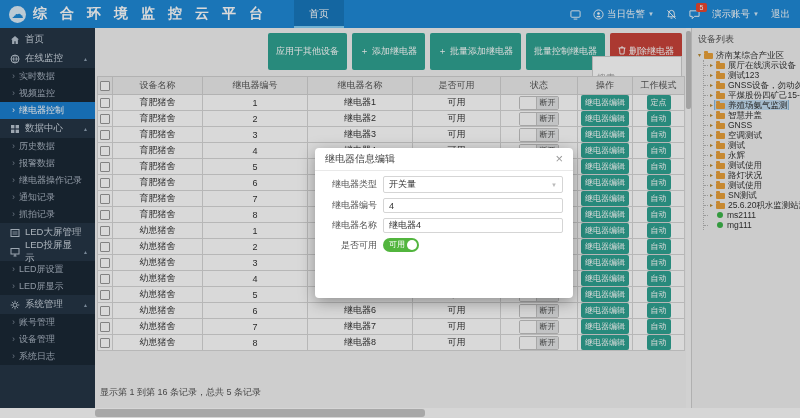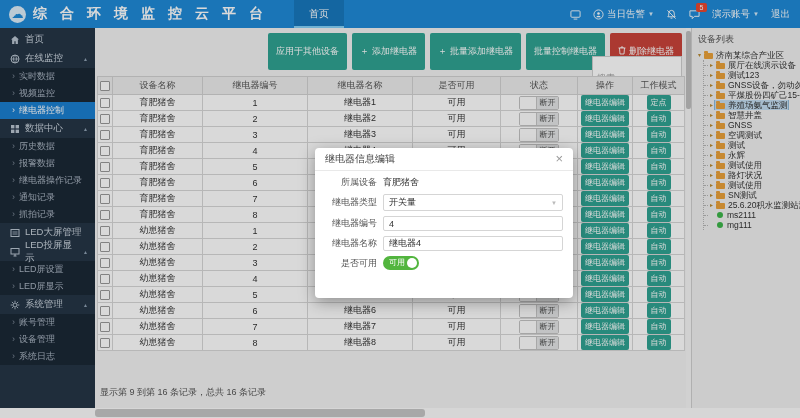--- a/index.html
+++ b/index.html
@@ -498,21 +498,21 @@
             <td>可用</td>
             <td><span class="sw">
                 <span class="knob"></span>
                 <span class="swlab">断开</span>
               </span></td>
             <td><button class="mini">继电器编辑</button></td>
             <td><button class="mini">自动</button></td>
           </tr>
         </tbody>
       </table>
-    <div class="summary">显示第 9 到第 16 条记录，总共 16 条记录</div>
+    <div class="summary">显示第 1 到第 16 条记录，总共 5 条记录</div>
   </div>
 
   <div class="vscroll">
       <div class="vthumb"></div>
     </div>
   <div class="hscroll">
       <div class="hthumb"></div>
     </div>
 
   <div class="devpanel">
@@ -617,24 +617,20 @@
 
   <div class="backdrop"></div>
 
   <div class="modal">
     <div class="modal-h">
       <span>继电器信息编辑</span>
       <span class="modal-x">×</span>
     </div>
     <div class="modal-b">
       <div class="frow">
-        <span class="flabel">所属设备</span>
-        <span class="fval">育肥猪舍</span>
-      </div>
-      <div class="frow">
         <span class="flabel">继电器类型</span>
         <span class="fselect">
           <span>开关量</span>
           <span class="scaret">▼</span>
         </span>
       </div>
       <div class="frow">
         <span class="flabel">继电器编号</span>
         <input class="finput" value="4" style="">
       </div>

